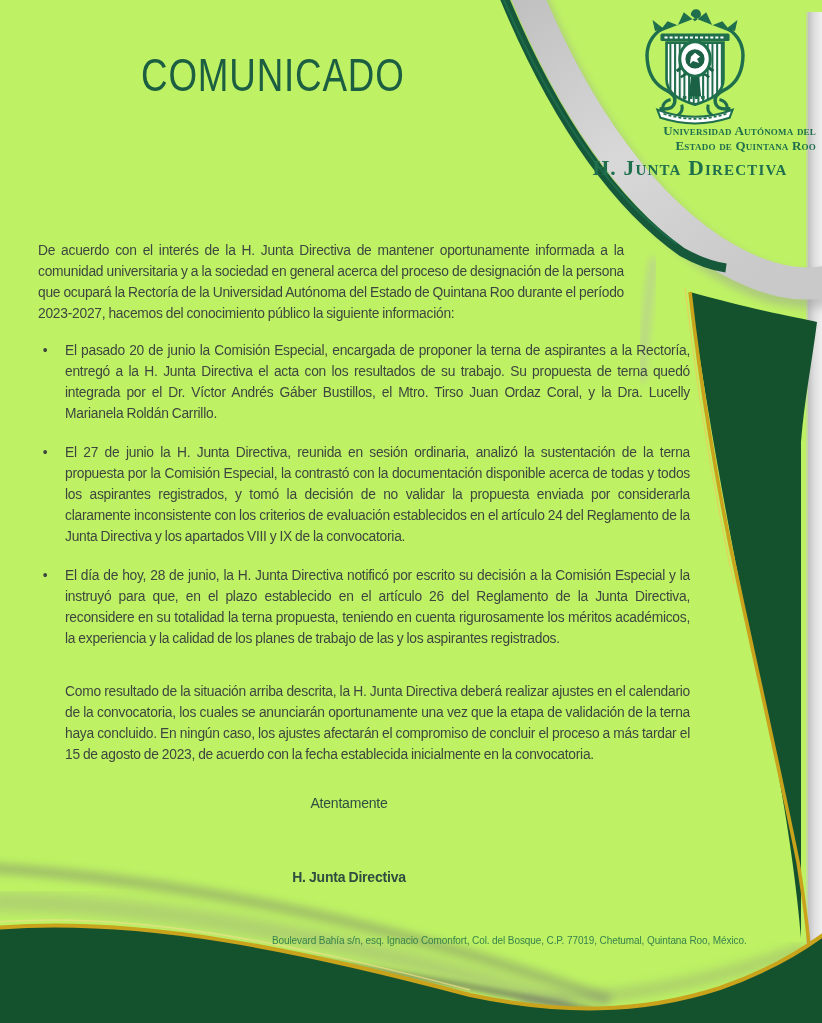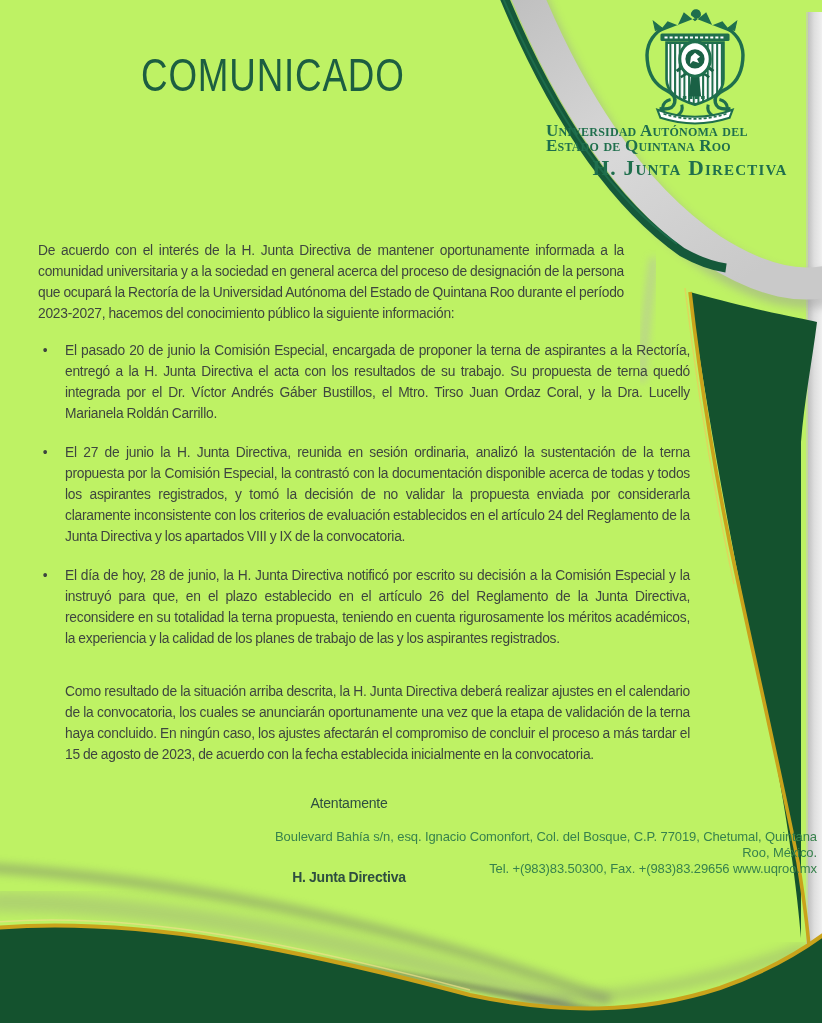--- a/index.html
+++ b/index.html
@@ -9,23 +9,23 @@
   }
   .deco{position:absolute;left:0;top:0;z-index:0;}
   
   .title{
     position:absolute;left:141px;top:48px;z-index:2;
     font-size:46px;font-weight:400;color:#1c5e41;letter-spacing:1px;
     transform:scaleX(0.80);transform-origin:left top;white-space:nowrap;
   }
   .crest{position:absolute;left:632px;top:6px;width:126px;height:120px;z-index:2;}
   .uni-name{
-    position:absolute;left:546px;top:124px;width:248px;z-index:2;
-    text-align:left;font-family:"Liberation Serif",serif;
-    font-variant:small-caps;font-weight:700;font-size:17px;line-height:14.5px;
+    position:absolute;left:568px;top:124px;width:248px;z-index:2;
+    text-align:right;font-family:"Liberation Serif",serif;
+    font-variant:small-caps;font-weight:700;font-size:13px;line-height:14.5px;
     color:#1f6f4d;letter-spacing:0.2px;
   }
   .division{
     position:absolute;left:566px;top:155px;width:248px;z-index:2;
     text-align:center;font-family:"Liberation Serif",serif;
     font-variant:small-caps;font-weight:700;font-size:21.5px;line-height:26px;
     color:#1f6f4d;letter-spacing:1.2px;
   }
   
   .content{
@@ -42,22 +42,22 @@
   .salutation{
     margin-top:28px;text-align:center;padding-right:30px;
     font-weight:400;color:#2e4e40;font-size:14px;letter-spacing:-0.2px;
   }
   .signature{
     margin-top:53px;text-align:center;padding-right:30px;
     font-weight:700;color:#2e4e40;font-size:14px;letter-spacing:-0.2px;
   }
   
   .footer{
-    position:absolute;left:272px;top:829px;width:545px;z-index:2;
-    text-align:right;font-size:13px;line-height:16px;color:#37824c;
+    position:absolute;left:272px;top:933px;width:545px;z-index:2;
+    text-align:left;font-size:10px;line-height:16px;color:#37824c;
     letter-spacing:-0.1px;
   }
 </style>
 </head>
 <body>
 
 <div class="page">
 
   <svg class="deco" width="822" height="1023" viewBox="0 0 822 1023" aria-hidden="true">
     <defs>
@@ -194,16 +194,15 @@
     </ul>
 
     <p class="closing">Como resultado de la situación arriba descrita, la H. Junta Directiva deberá realizar ajustes en el calendario de la convocatoria, los cuales se anunciarán oportunamente una vez que la etapa de validación de la terna haya concluido. En ningún caso, los ajustes afectarán el compromiso de concluir el proceso a más tardar el 15 de agosto de 2023, de acuerdo con la fecha establecida inicialmente en la convocatoria.</p>
 
     <div class="salutation">Atentamente</div>
     <div class="signature">H. Junta Directiva</div>
   </div>
 
   <div class="footer">
     <div>Boulevard Bahía s/n, esq. Ignacio Comonfort, Col. del Bosque, C.P. 77019, Chetumal, Quintana Roo, México.</div>
-    <div>Tel. +(983)83.50300, Fax. +(983)83.29656 www.uqroo.mx</div>
   </div>
 
 </div>
 
 </body></html>

